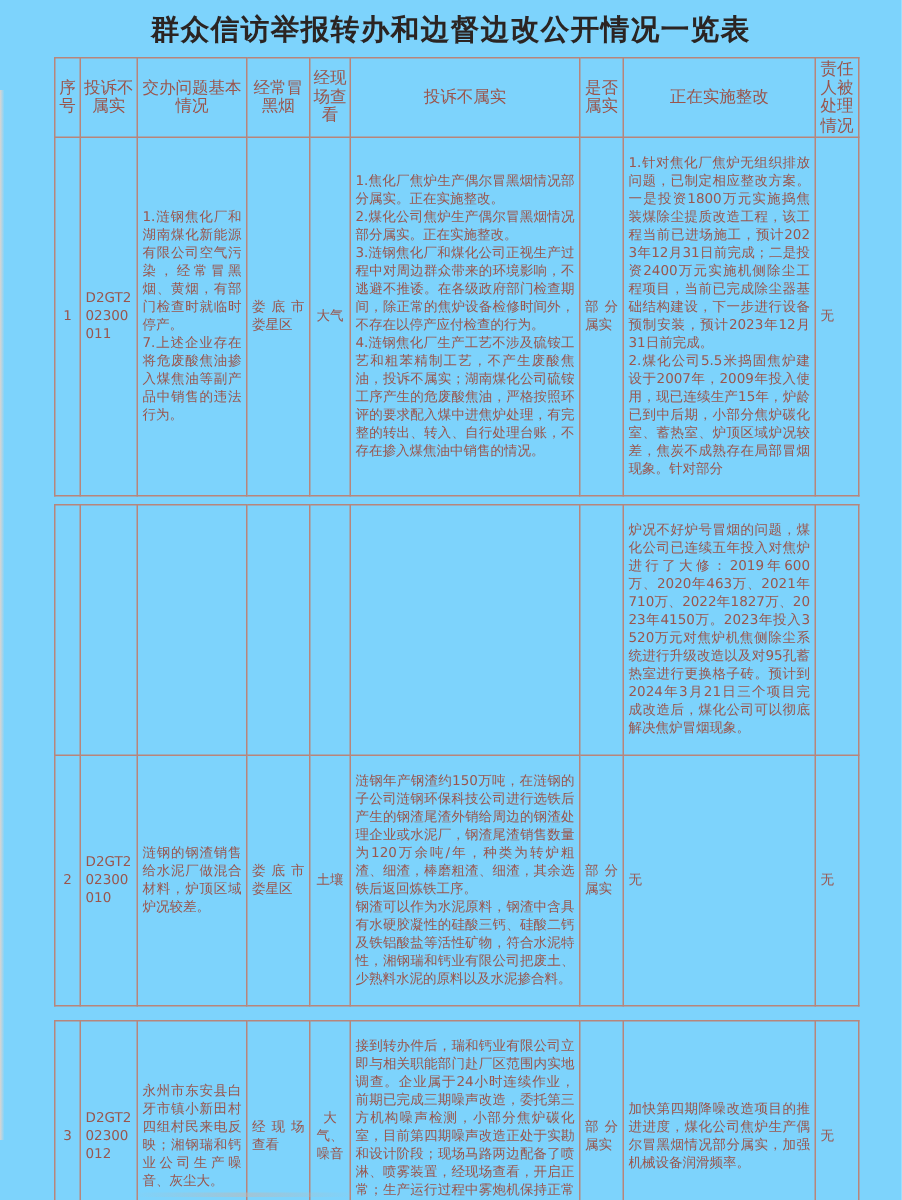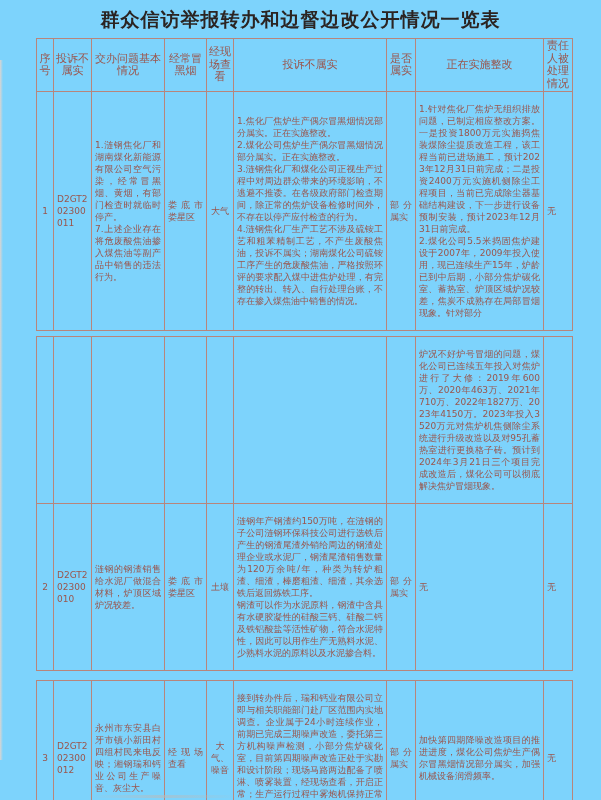--- a/index.html
+++ b/index.html
@@ -166,21 +166,21 @@
       <td class="txt">炉况不好炉号冒烟的问题，煤化公司已连续五年投入对焦炉进行了大修：2019年600万、2020年463万、2021年710万、2022年1827万、2023年4150万。2023年投入3520万元对焦炉机焦侧除尘系统进行升级改造以及对95孔蓄热室进行更换格子砖。预计到2024年3月21日三个项目完成改造后，煤化公司可以彻底解决焦炉冒烟现象。</td>
       <td></td>
     </tr>
     <tr class="r2">
       <td class="ctr">2</td>
       <td>D2GT202300010</td>
       <td class="txt">涟钢的钢渣销售给水泥厂做混合材料，炉顶区域炉况较差。</td>
       <td class="txt">娄底市娄星区</td>
       <td class="ctr">土壤</td>
       <td class="txt">涟钢年产钢渣约150万吨，在涟钢的子公司涟钢环保科技公司进行选铁后产生的钢渣尾渣外销给周边的钢渣处理企业或水泥厂，钢渣尾渣销售数量为120万余吨/年，种类为转炉粗渣、细渣，棒磨粗渣、细渣，其余选铁后返回炼铁工序。
-钢渣可以作为水泥原料，钢渣中含具有水硬胶凝性的硅酸三钙、硅酸二钙及铁铝酸盐等活性矿物，符合水泥特性，因此可以用作生产无熟料水泥、少熟料水泥的原料以及水泥掺合料。</td>
+钢渣可以作为水泥原料，钢渣中含具有水硬胶凝性的硅酸三钙、硅酸二钙及铁铝酸盐等活性矿物，符合水泥特性，湘钢瑞和钙业有限公司把废土、少熟料水泥的原料以及水泥掺合料。</td>
       <td class="txt">部分属实</td>
       <td class="txt">无</td>
       <td>无</td>
     </tr>
   </tbody>
     </table>
 
   <table class="block block-c">
     <colgroup>
       <col class="c1">

